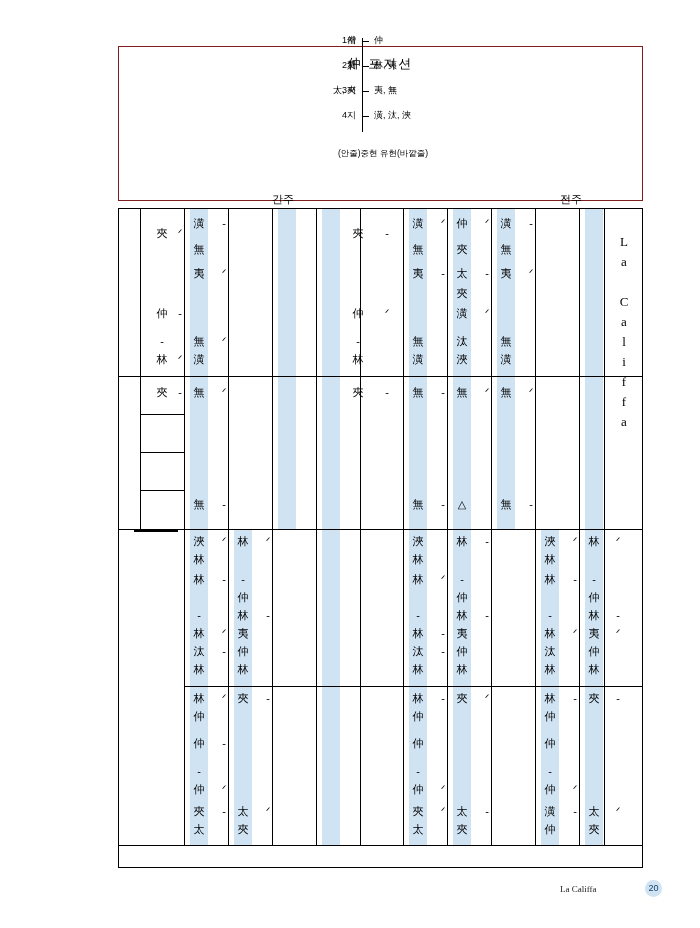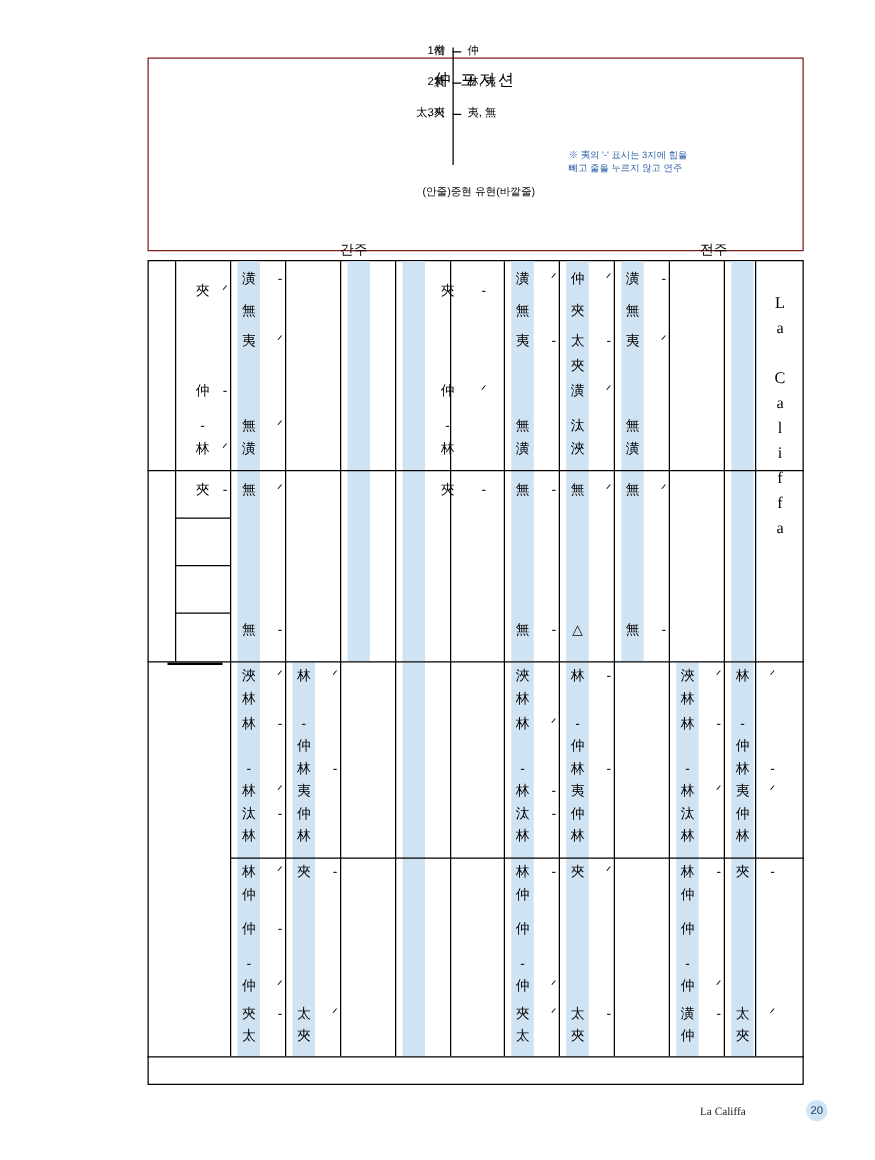--- a/index.html
+++ b/index.html
@@ -69,27 +69,29 @@
       <span class="lv-mid">2지</span>
       <span class="lv-tick"></span>
       <span class="lv-right">林, 夷</span>
     </div>
     <div class="lv-row" style="top:50px;text-decoration:underline;">
       <span class="lv-left">太, 夾</span>
       <span class="lv-mid">3지</span>
       <span class="lv-tick"></span>
       <span class="lv-right">夷, 無</span>
     </div>
+    <div class="lv-row" style="top:75px;">
+      <span class="lv-left"></span>
+      <span class="lv-mid">4지</span>
+      <span class="lv-tick"></span>
+      <span class="lv-right">潢, 汰, 浹</span>
+    </div>
   </div>
 
   <div class="legend-foot">(안줄)중현      유현(바깥줄)</div>
-  <div class="legend-note">
-    <div>※ 夷의 '-' 표시는 3지에 힘을</div>
-    <div>빼고 줄을 누르지 않고 연주</div>
-  </div>
 
   <div class="sec-label sec-ganju">간주</div>
   <div class="sec-label sec-jeonju">전주</div>
 
   <div class="score-frame"></div>
 
   <div class="strip" style="left:190px;top:209px;width:18px;height:320px;"></div>
   <div class="strip" style="left:278px;top:209px;width:18px;height:320px;"></div>
   <div class="strip" style="left:322px;top:209px;width:18px;height:320px;"></div>
   <div class="strip" style="left:409px;top:209px;width:18px;height:320px;"></div>

